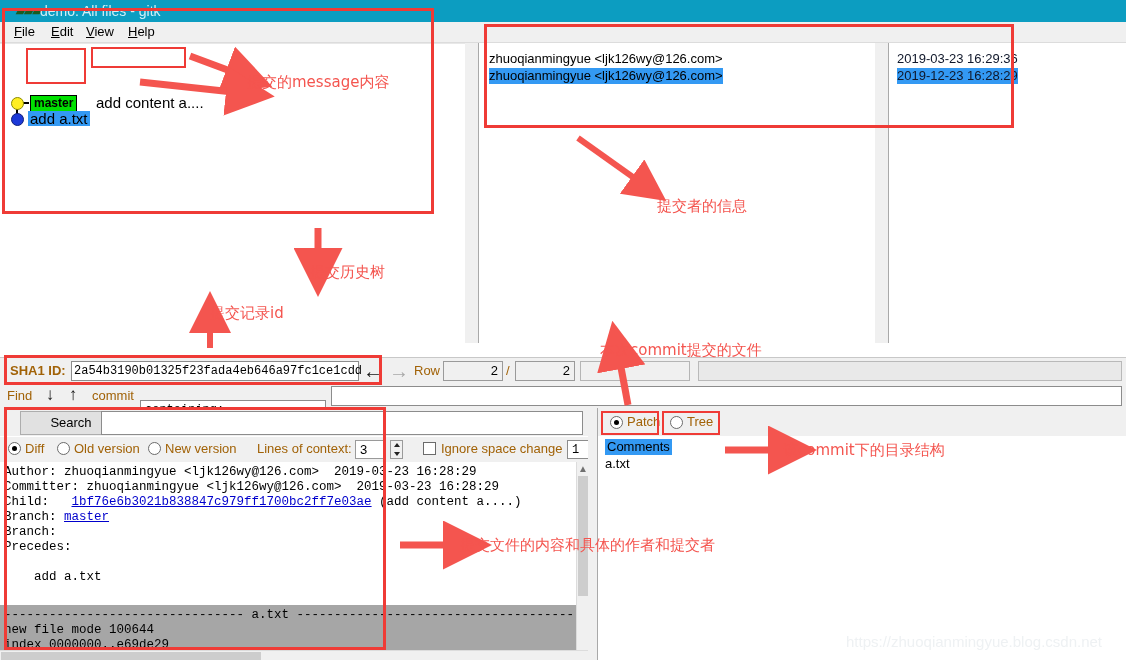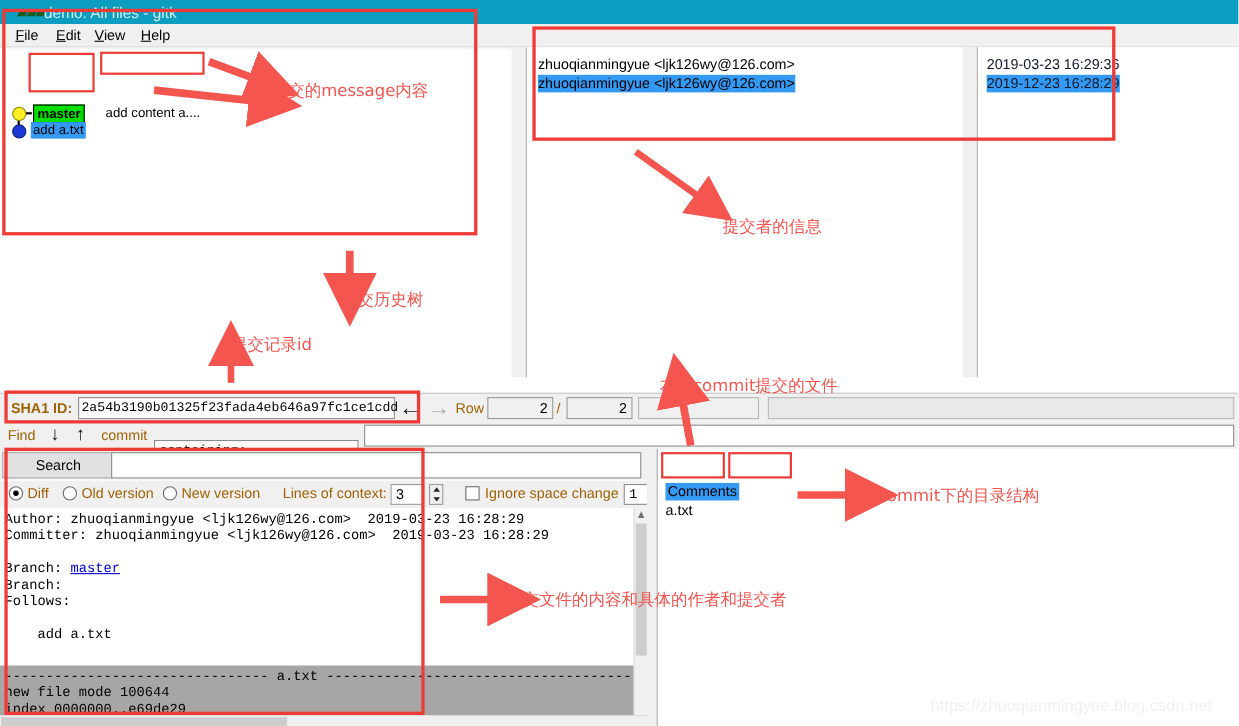--- a/index.html
+++ b/index.html
@@ -55,21 +55,21 @@
   .gnode{position:absolute;width:11px;height:11px;border-radius:50%;border:1px solid #000;}
   .gnode.yellow{background:#ffee22;border-color:#8a8a00;}
   .gnode.blue{background:#1c39d8;border-color:#10207a;}
   .gline{position:absolute;background:#000;}
   .reftag{
     position:absolute;height:15px;line-height:15px;font-size:12px;
     border:1px solid #000;padding:0 3px;white-space:nowrap;font-weight:bold;
   }
   .reftag.master{background:#00e000;color:#000;}
   .ctext{
-    position:absolute;font-size:12px;line-height:15px;height:15px;
+    position:absolute;font-size:15px;line-height:15px;height:15px;
     white-space:nowrap;color:#000;
   }
   .ctext.sel{background:#3399f3;color:#000;}
 
   .atext{
     position:absolute;left:10px;font-size:13px;line-height:16px;
     white-space:nowrap;color:#000;
   }
   .atext.sel{background:#3399f3;}
   .dtext{
@@ -236,21 +236,21 @@
     <div class="arwbtn" style="left:63px;top:-1px;width:20px;height:22px;color:#111;font-size:17px;line-height:24px;">↑</div>
     <div class="lbl" style="left:92px;top:4px;">commit</div>
     <div class="combo" style="left:140px;top:16px;width:186px;height:20px;">
       <span class="cv">containing:</span>
       <span class="chev">⌄</span>
     </div>
     <div class="txtbox" style="left:331px;top:2px;width:791px;height:20px;"></div>
   </div>
 
   <div class="searchbar">
-    <div class="btn" style="left:2px;top:3px;width:102px;height:24px;">Search</div>
+    <div class="btn" style="left:20px;top:3px;width:102px;height:24px;">Search</div>
     <div class="txtbox" style="left:101px;top:3px;width:482px;height:24px;line-height:22px;"></div>
   </div>
 
   <div class="optrow">
     <div class="radio on" style="left:8px;top:5px;"></div>
     <div class="lbl" style="left:25px;top:4px;">Diff</div>
     <div class="radio" style="left:57px;top:5px;"></div>
     <div class="lbl" style="left:74px;top:4px;">Old version</div>
     <div class="radio" style="left:148px;top:5px;"></div>
     <div class="lbl" style="left:165px;top:4px;">New version</div>
@@ -264,42 +264,49 @@
     <div class="lbl" style="left:441px;top:4px;">Ignore space change</div>
     <div class="combo" style="left:567px;top:3px;width:36px;height:19px;">
       <span class="cv">1</span>
       <span class="chev">⌄</span>
     </div>
   </div>
 
   <div class="difftext">
     <div class="dl" style="top:3px;">Author: zhuoqianmingyue &lt;ljk126wy@126.com&gt;  2019-03-23 16:28:29</div>
     <div class="dl" style="top:18px;">Committer: zhuoqianmingyue &lt;ljk126wy@126.com&gt;  2019-03-23 16:28:29</div>
+    <div class="dl" style="top:33px;"><span>Child:   </span><a href="#">1bf76e6b3021b838847c979ff1700bc2ff7e03ae</a><span> (add content a....)</span></div>
     <div class="dl" style="top:48px;"><span>Branch: </span><a href="#">master</a></div>
     <div class="dl" style="top:63px;">Branch: </div>
-    <div class="dl" style="top:78px;">Follows: </div>
+    <div class="dl" style="top:78px;">Precedes: </div>
     <div class="dl" style="top:108px;">    add a.txt</div>
     <div class="greyband" style="top:143px;height:51px;"></div>
     <div class="dl" style="top:146px;">-------------------------------- a.txt --------------------------------------</div>
     <div class="dl" style="top:161px;">new file mode 100644</div>
     <div class="dl" style="top:176px;">index 0000000..e69de29</div>
   </div>
 
   <div class="sb" style="left:576px;top:462px;width:12px;height:198px;">
     <div class="sbarrow" style="left:0;top:2px;width:12px;">▲</div>
     <div class="thumb" style="left:1px;top:14px;width:10px;height:120px;"></div>
   </div>
   <div class="sb" style="left:0px;top:650px;width:588px;height:10px;border-left:none;border-top:1px solid #dcdcdc;">
     <div class="thumb" style="left:1px;top:1px;width:260px;height:8px;"></div>
   </div>
 
   <div class="vsplit">
       <div class="ln"></div>
     </div>
 
+  <div class="ptrow">
+    <div class="radio on" style="left:12px;top:8px;"></div>
+    <div class="lbl" style="left:29px;top:6px;">Patch</div>
+    <div class="radio" style="left:72px;top:8px;"></div>
+    <div class="lbl" style="left:89px;top:6px;">Tree</div>
+  </div>
 
   <div class="filelist">
     <div class="fli sel" style="top:2px;padding:0 2px;">Comments</div>
     <div class="fli" style="top:19px;">a.txt</div>
   </div>
 
   <div class="redbox" style="left:2px;top:8px;width:432px;height:206px;"></div>
 
   <div class="redbox thin" style="left:26px;top:48px;width:60px;height:36px;"></div>
 

